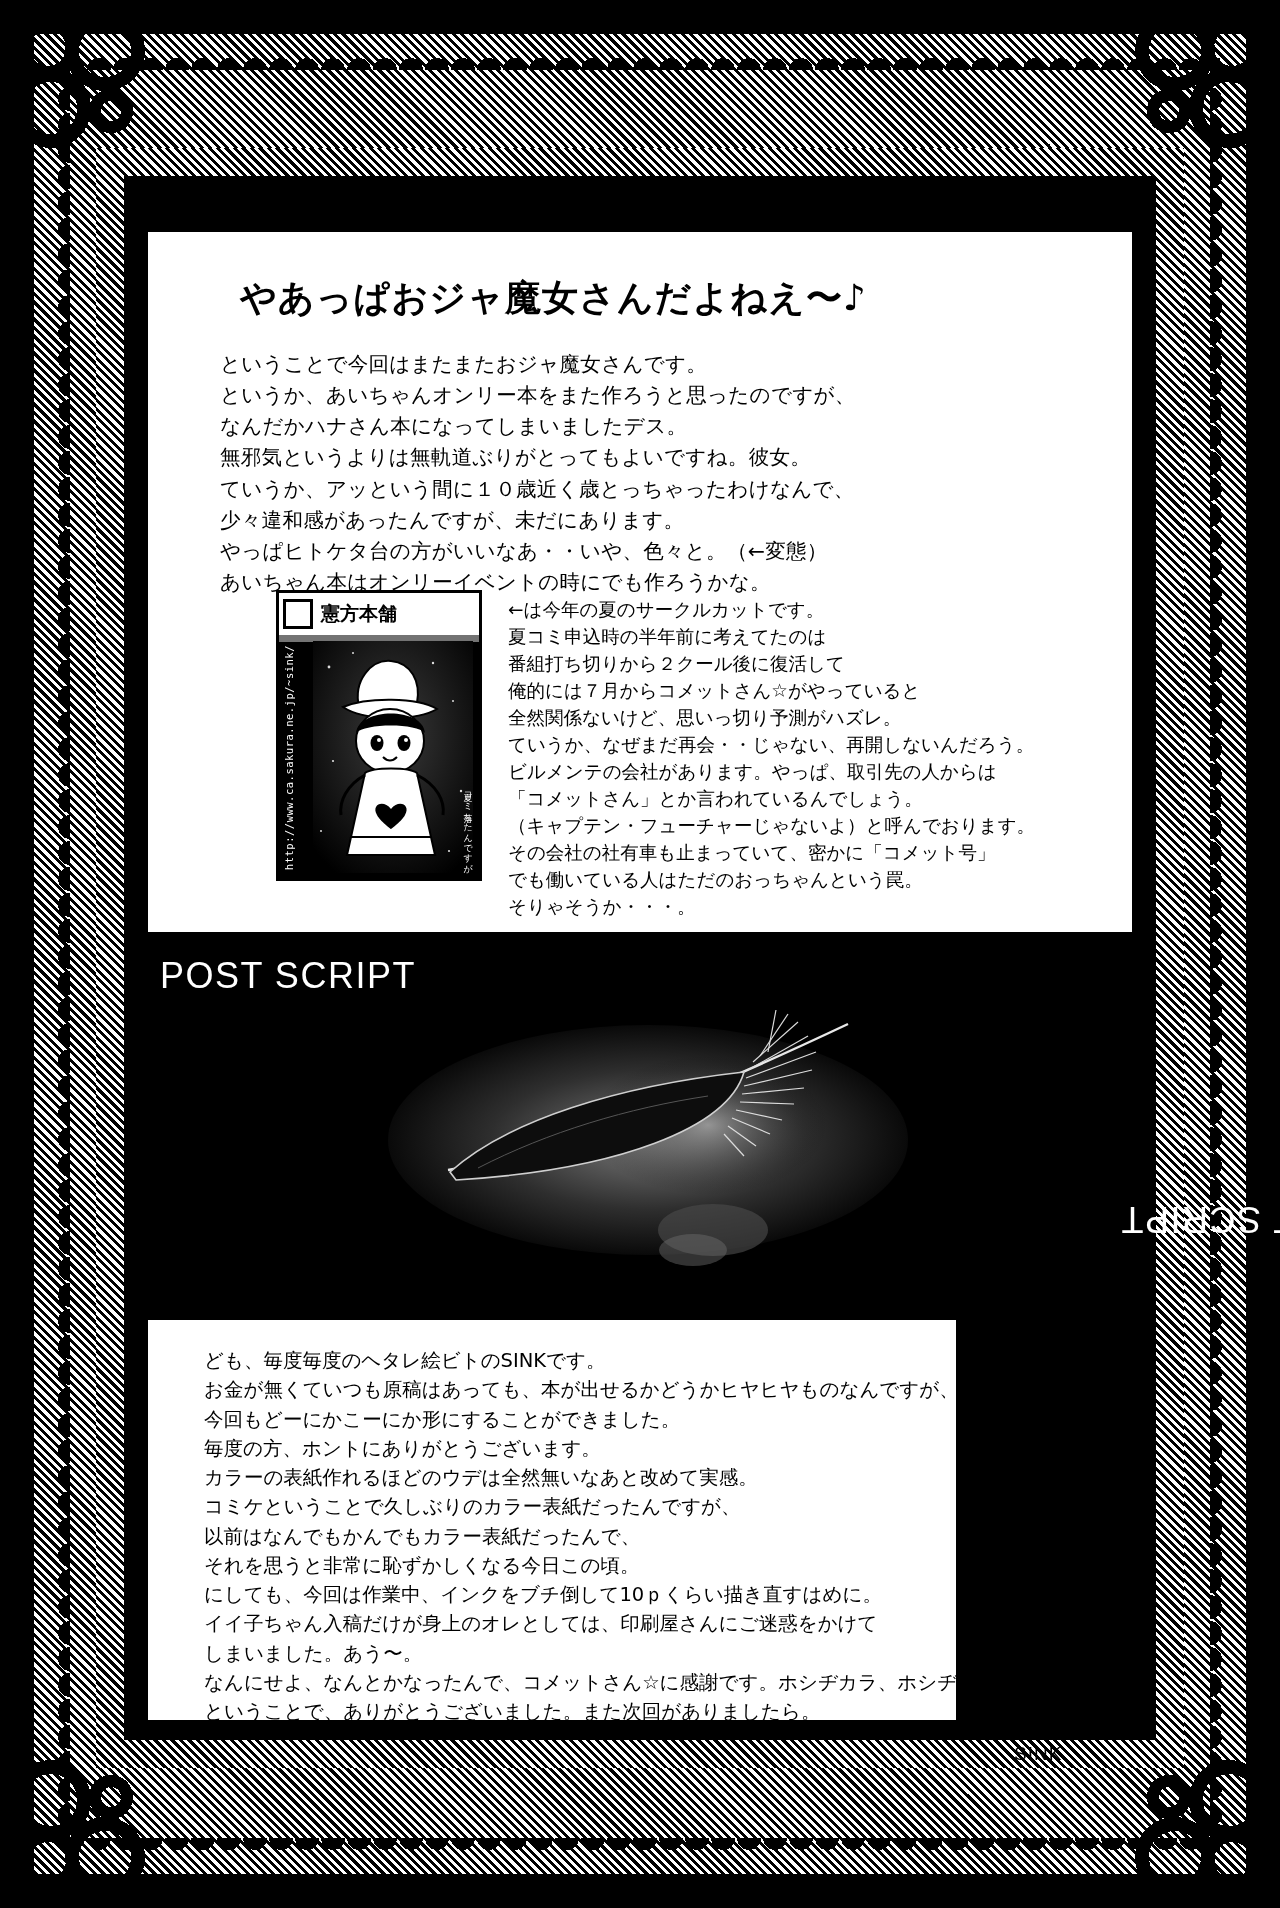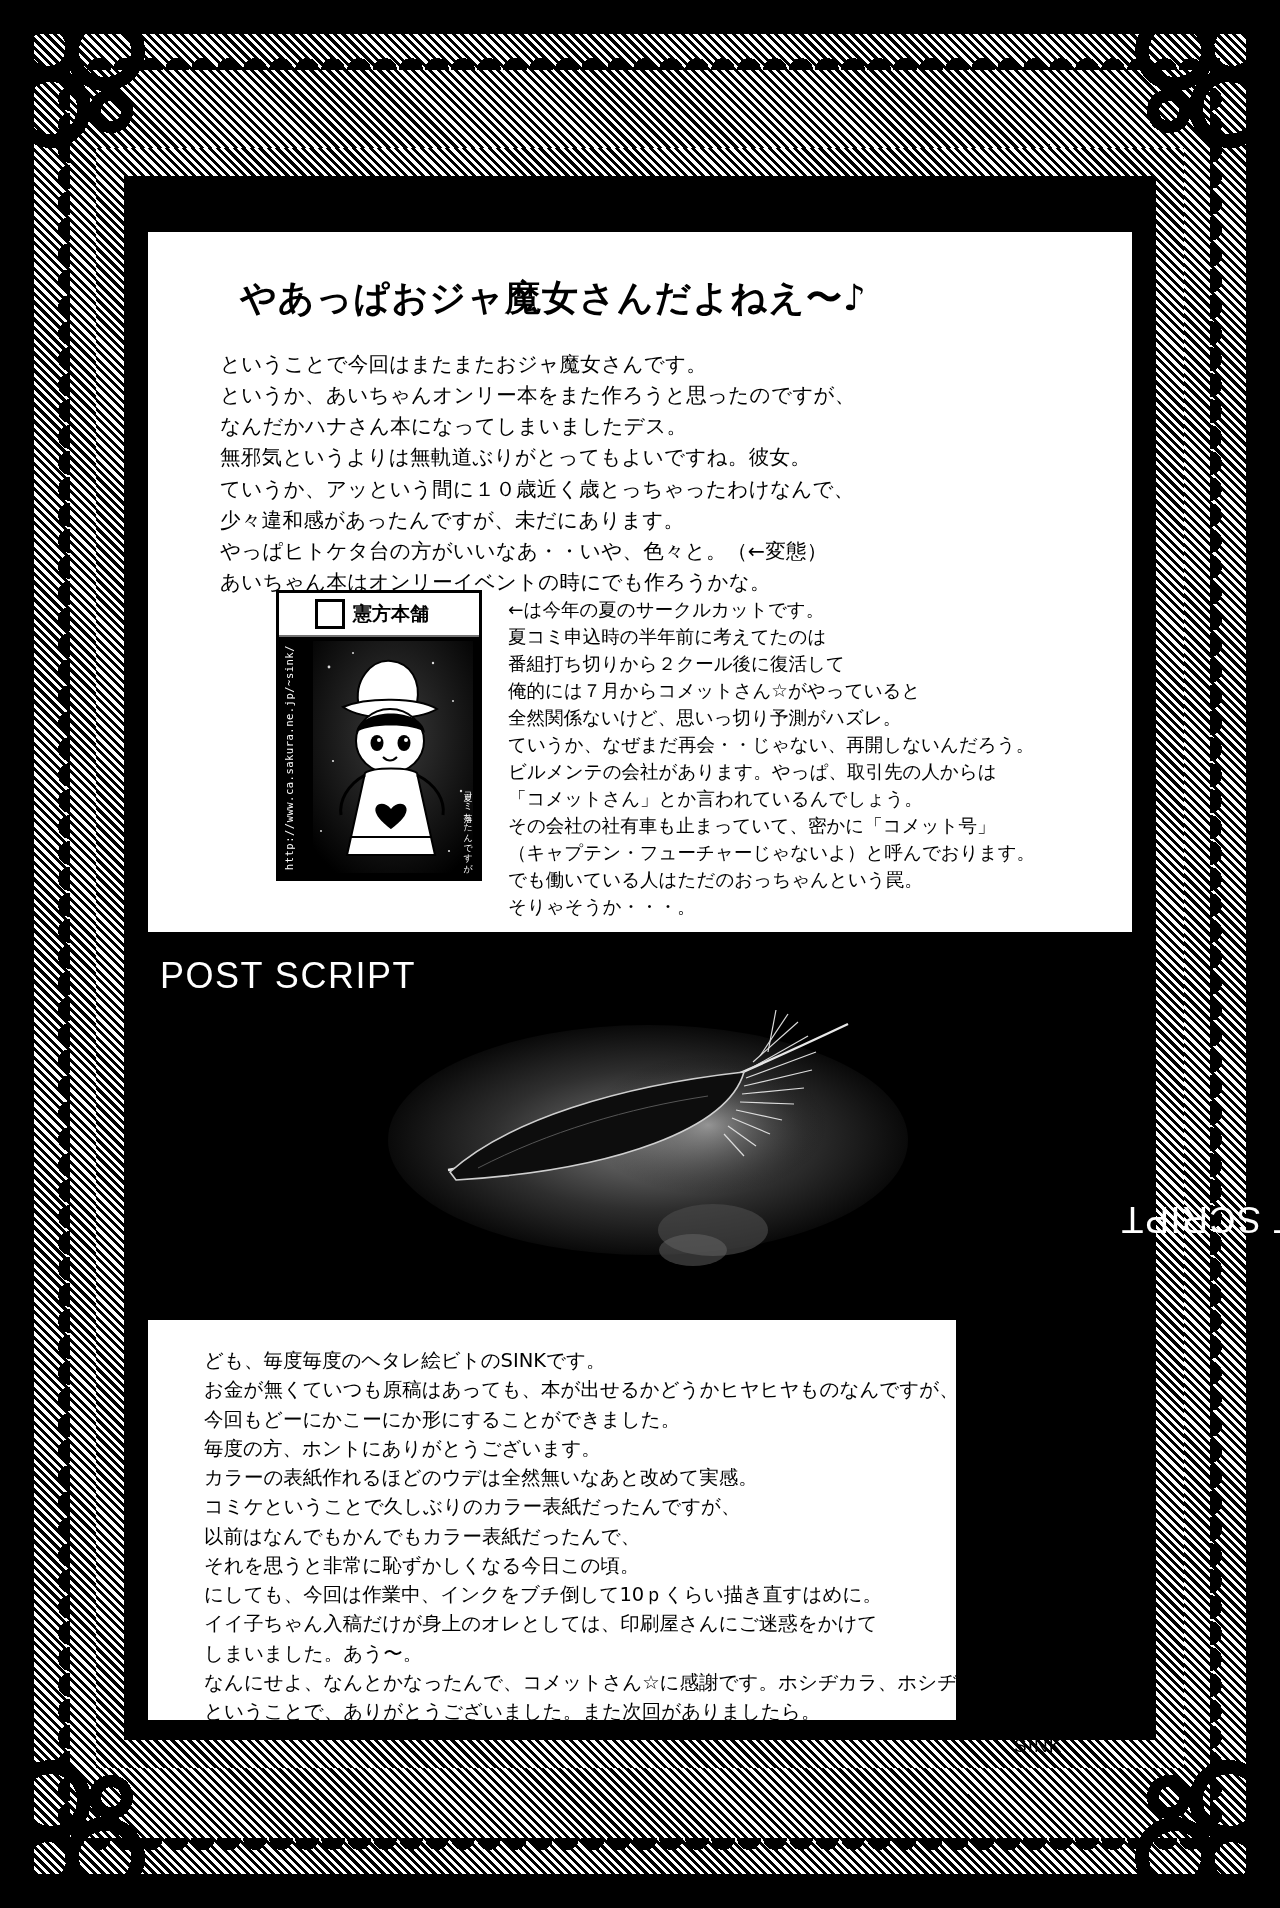--- a/index.html
+++ b/index.html
@@ -117,22 +117,22 @@
     width:200px;height:285px;
     margin:0 0 0 128px;
     border:3px solid #000;
     background:#000;
     position:relative;
     overflow:hidden;
     flex:none;
   }
   .cut-top{
     position:absolute;left:0;top:0;width:100%;height:42px;background:#fff;
-    border-bottom:2px solid #737373;
-    display:flex;align-items:center;padding-left:32px;
+    border-bottom:7px solid #737373;
+    display:flex;align-items:center;
   }
   .cut-square{
     width:30px;height:30px;border:3px solid #000;margin-left:4px;box-sizing:border-box;background:#fff;
   }
   .cut-label{
     font-size:19px;font-weight:bold;margin-left:8px;color:#000;
     font-family:"DejaVu Sans","Liberation Sans",sans-serif;
   }
   .cut-url{
     position:absolute;left:4px;top:52px;
@@ -182,21 +182,21 @@
     left:148px;top:1320px;width:808px;height:400px;
   }
   .ps-body{
     margin:26px 0 0 56px;
     font-size:19.5px;
     line-height:1.5;
     color:#000;
   }
   .ps-body div{white-space:pre;}
   .sign{
-    margin-top:6px;
+    margin-top:14px;
     margin-left:810px;
     font-size:19px;
     font-family:"Liberation Sans","DejaVu Sans",sans-serif;
     letter-spacing:1px;
   }
 </style>
 </head>
 <body>
 
 <div class="page">
@@ -280,22 +280,22 @@
 
     <div class="cut-note">
       <div>←は今年の夏のサークルカットです。</div>
       <div>夏コミ申込時の半年前に考えてたのは</div>
       <div>番組打ち切りから２クール後に復活して</div>
       <div>俺的には７月からコメットさん☆がやっていると</div>
       <div>全然関係ないけど、思いっ切り予測がハズレ。</div>
       <div>ていうか、なぜまだ再会・・じゃない、再開しないんだろう。</div>
       <div>ビルメンテの会社があります。やっぱ、取引先の人からは</div>
       <div>「コメットさん」とか言われているんでしょう。</div>
+      <div>（キャプテン・フューチャーじゃないよ）と呼んでおります。</div>
       <div>その会社の社有車も止まっていて、密かに「コメット号」</div>
-      <div>（キャプテン・フューチャーじゃないよ）と呼んでおります。</div>
       <div>でも働いている人はただのおっちゃんという罠。</div>
       <div>そりゃそうか・・・。</div>
     </div>
   </div>
 
   <div class="ps-label" id="ps-label-top">POST SCRIPT</div>
 
   <div class="photo-area">
     <svg viewBox="0 0 984 290" width="984" height="290">
       <defs>

